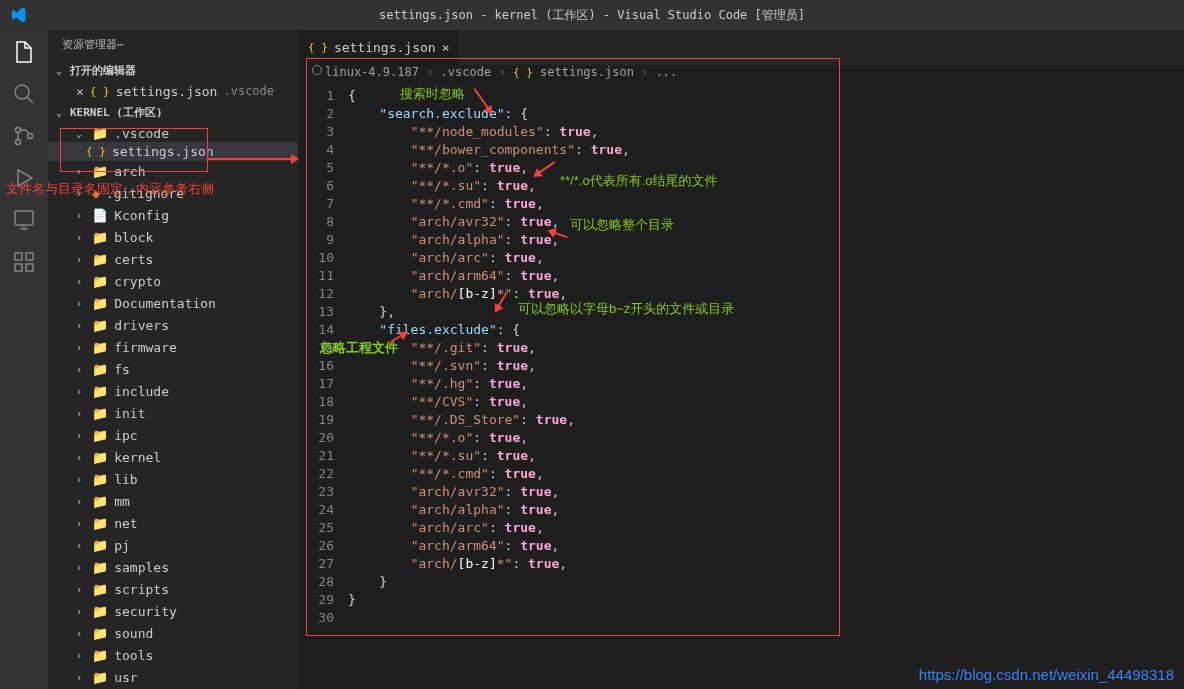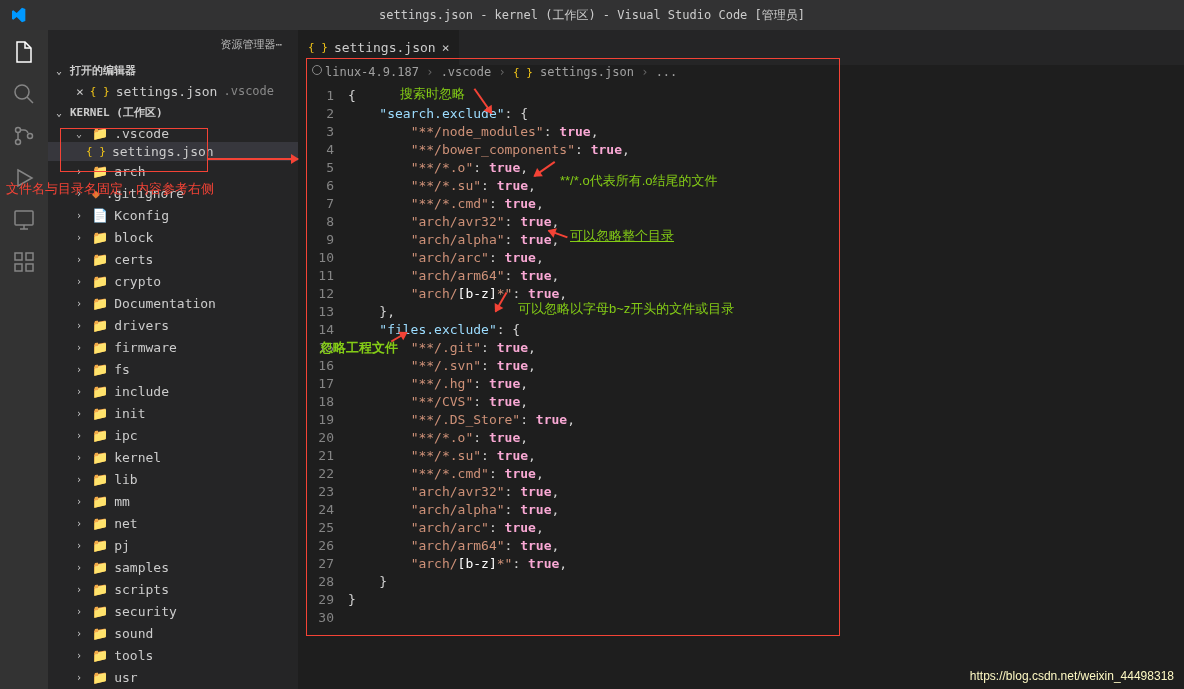--- a/index.html
+++ b/index.html
@@ -7,21 +7,21 @@
 .titlebar { height:30px; background:#323233; display:flex; align-items:center; font-size:12px; color:#ccc; }
 .titlebar .logo { width:35px; display:flex; justify-content:center; }
 .menu { display:flex; }
 .menu span { padding:0 7px; cursor:pointer; }
 .title-center { position:absolute; left:50%; transform:translateX(-50%); font-size:12px; }
 .main { display:flex; height:calc(100% - 30px); }
 .activitybar { width:48px; background:#333333; display:flex; flex-direction:column; align-items:center; padding-top:10px; gap:18px; }
 .activitybar .ab-icon { width:24px; height:24px; display:flex; justify-content:center; align-items:center; color:#858585; cursor:pointer; }
 .activitybar .ab-icon.active { color:#fff; }
 .sidebar { width:250px; background:#252526; display:flex; flex-direction:column; font-size:13px; }
-.sb-header { height:35px; display:flex; align-items:center; padding:0 14px; font-size:11px; color:#bbb; justify-content:flex-end; }
+.sb-header { height:35px; display:flex; align-items:center; padding:0 14px; font-size:11px; color:#bbb; justify-content:flex-start; }
 .sb-section-title { font-size:11px; padding:4px 8px; color:#ccc; font-weight:bold; display:flex; align-items:center; gap:4px; cursor:pointer; }
 .sb-item { display:flex; align-items:center; padding:1px 0 1px 28px; font-size:13px; color:#ccc; cursor:pointer; gap:6px; height:22px; }
 .sb-item.indent1 { padding-left:38px; }
 .sb-item.selected { background:#37373d; }
 .folder-icon { color:#c09553; }
 .folder-icon.blue { color:#4a9fd8; }
 .chev { display:inline-block; width:10px; color:#ccc; font-size:10px; }
 .editor { flex:1; background:#1e1e1e; display:flex; flex-direction:column; }
 .tabs { height:35px; background:#252526; display:flex; align-items:center; }
 .tab { height:35px; background:#1e1e1e; display:flex; align-items:center; padding:0 10px; font-size:13px; gap:6px; border-right:1px solid #252526; }
@@ -37,21 +37,21 @@
 .k-bool { color:#f9a8d4;font-weight:bold; }
 .k-punc { color:#d4d4d4; }
 .k-re { color:#ffffff; }
 .annot { color:#84cc16; font-family:"Microsoft YaHei",sans-serif; font-size:13px; position:absolute; }
 .red-box-sidebar { position:absolute; border:1px solid #f44336; left:60px; top:128px; width:148px; height:44px; pointer-events:none; }
 .red-box-editor { position:absolute; border:1px solid #f44336; left:306px; top:58px; width:534px; height:578px; pointer-events:none; }
 .arrow { position:absolute; height:2px; background:#f44336; }
 .arrow::after { content:""; position:absolute; right:-1px; top:-4px; border-left:8px solid #f44336; border-top:5px solid transparent; border-bottom:5px solid transparent; }
 .arrow.left::after { left:-1px; right:auto; border-left:none; border-right:8px solid #f44336; }
 .annot-box { position:absolute; left:6px; top:180px; background:transparent; color:#f44336; font-size:13px; font-family:"Microsoft YaHei",sans-serif; line-height:18px; }
-.watermark { position:absolute; right:10px; bottom:6px; font-size:12px; color:#fef9c3; font-family:sans-serif; }
+.watermark { position:absolute; right:10px; bottom:6px; font-size:15px; color:#3b82f6; font-family:sans-serif; }
 .dots { letter-spacing:2px; }
 svg { display:block; }
 .json-brace { color:#f0c419; font-size:11px; }
 .circle { width:10px;height:10px;border:1px solid #888;border-radius:50%;display:inline-block; }
 </style>
 </head>
 <body>
 
 <div class="titlebar">
   <div class="logo">
@@ -341,20 +341,20 @@
 <div class="red-box-sidebar"></div>
 <div class="red-box-editor"></div>
 <div class="arrow" style="left:208px; top:158px; width:90px;"></div>
 <div class="annot-box">
   <div>文件名与目录名固定，内容参考右侧</div>
 </div>
 <div class="annot" style="left:400px; top:85px;">搜索时忽略</div>
 <div class="arrow" style="left:468px; top:100px; width:30px; transform:rotate(55deg);"></div>
 <div class="annot" style="left:560px; top:172px;">**/*.o代表所有.o结尾的文件</div>
 <div class="arrow left" style="left:532px; top:168px; width:25px; transform:rotate(-35deg);"></div>
-<div class="annot" style="left:570px; top:227px;text-decoration:underline;">可以忽略整个目录</div>
+<div class="annot" style="left:570px; top:216px;">可以忽略整个目录</div>
 <div class="arrow left" style="left:548px; top:233px; width:20px; transform:rotate(20deg);"></div>
 <div class="annot" style="left:518px; top:300px;">可以忽略以字母b~z开头的文件或目录</div>
 <div class="arrow" style="left:490px; top:301px; width:22px; transform:rotate(120deg);"></div>
 <div class="annot" style="left:320px; top:339px;font-weight:bold;">忽略工程文件</div>
 <div class="arrow" style="left:390px; top:336px; width:18px; transform:rotate(-30deg);"></div>
 
 <div class="watermark">https://blog.csdn.net/weixin_44498318</div>
 
 </body></html>

